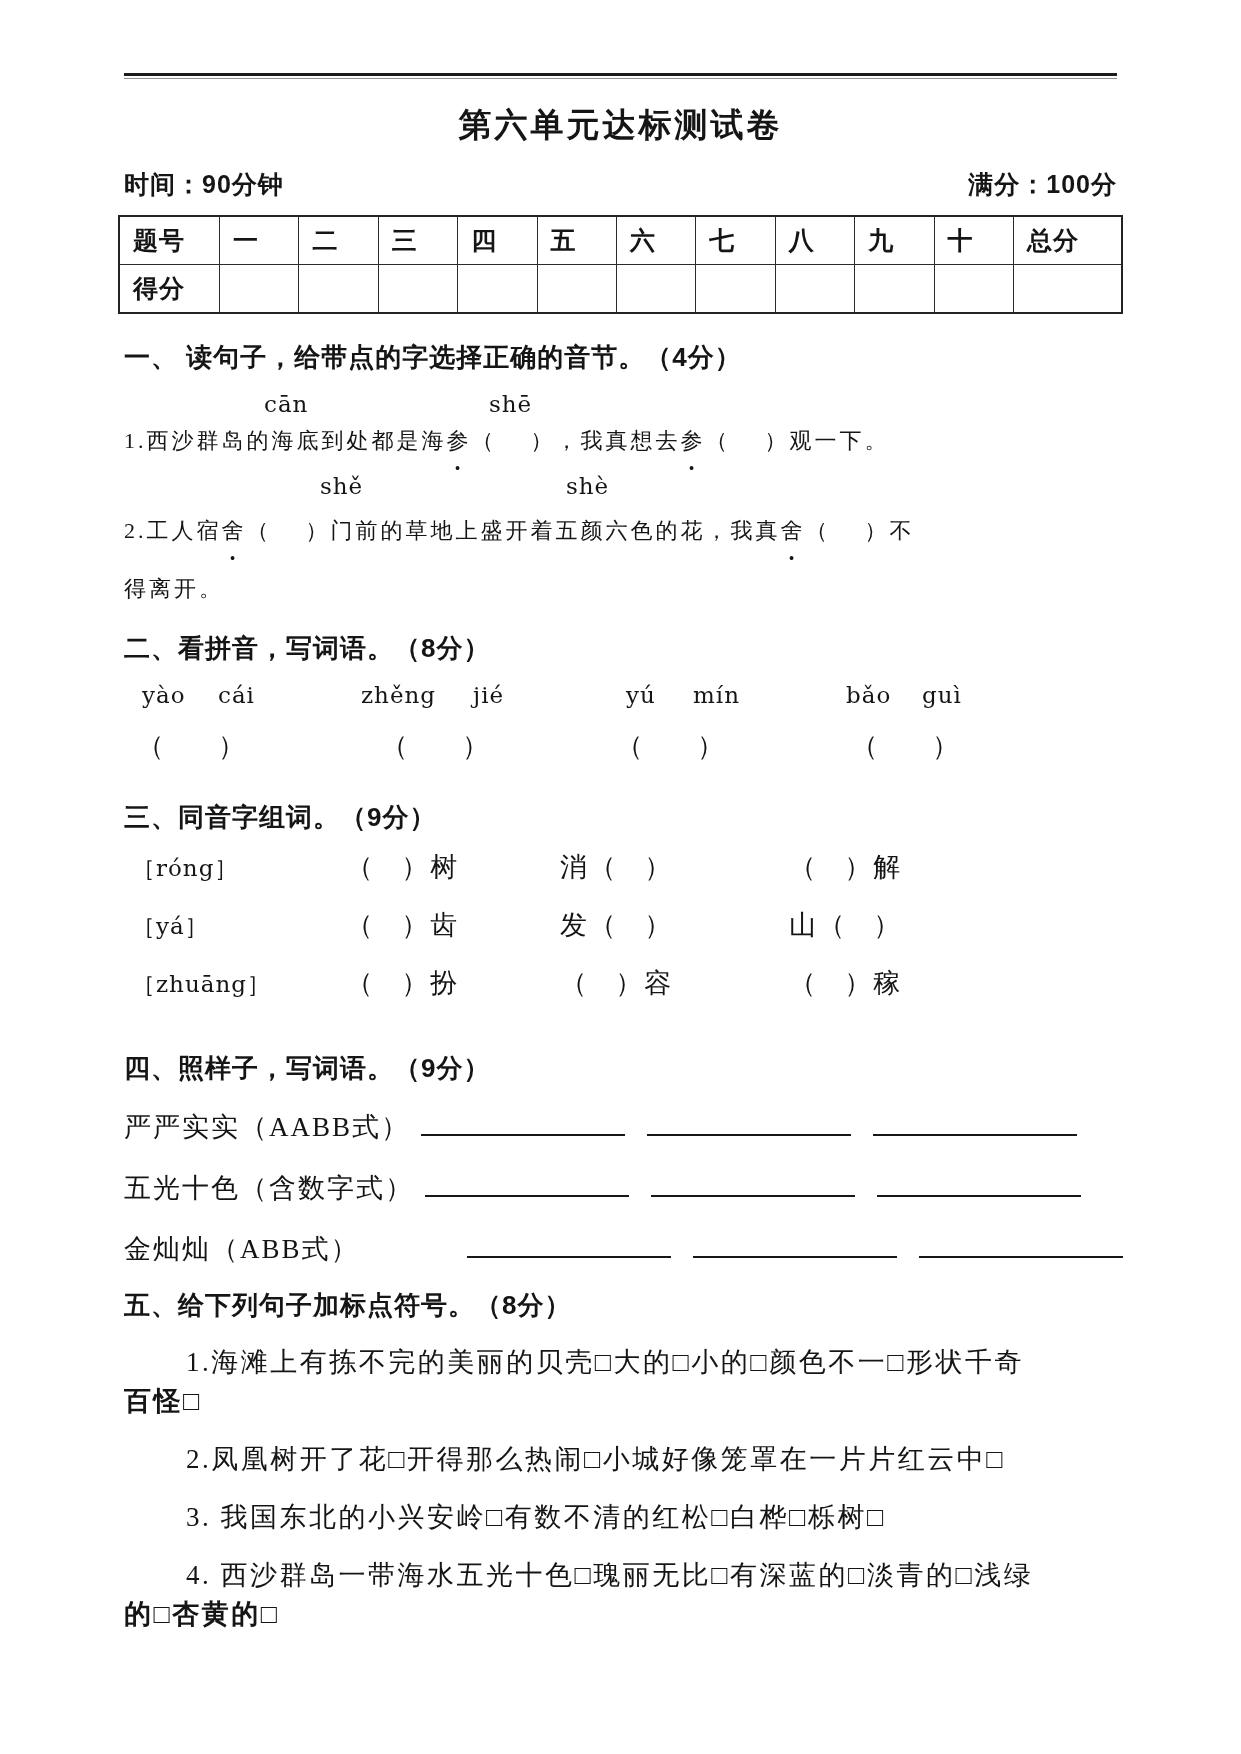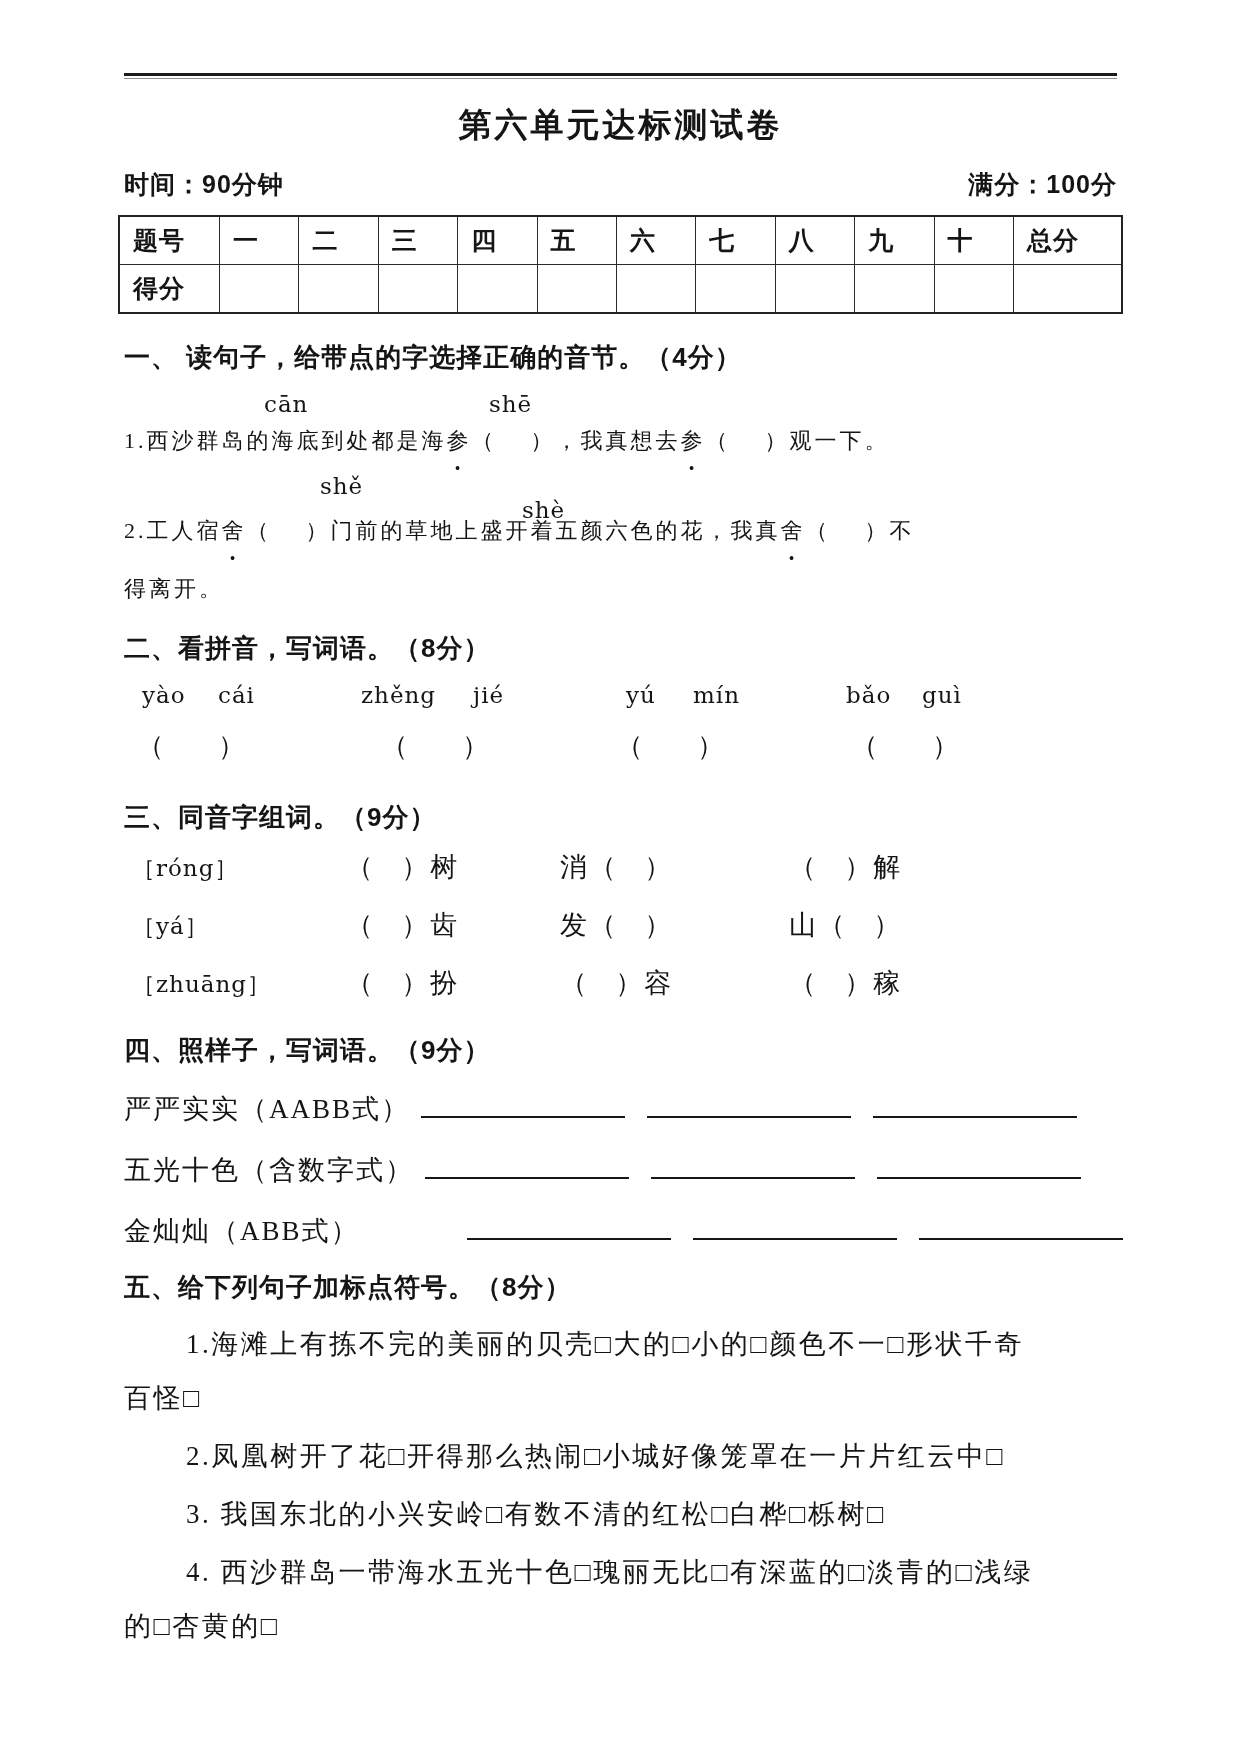--- a/index.html
+++ b/index.html
@@ -25,21 +25,21 @@
   table.score th,table.score td{
     border:1.6px solid #2b2b2b;height:47px;font-size:25px;padding:0 0 0 13px;text-align:left;
   }
   table.score th{font-family:"Liberation Sans","DejaVu Sans",sans-serif;font-weight:bold;letter-spacing:1px;}
   table.score .c-first{width:86px;}
   table.score .c-last{width:94px;}
   .sec-h{
     font-family:"Liberation Sans","DejaVu Sans",sans-serif;font-weight:bold;font-size:26px;
     letter-spacing:1px;margin:0;
   }
-  .h1{margin-top:26px;} .h2{margin-top:24px;} .h3{margin-top:26px;} .h4{margin-top:24px;} .h5{margin-top:19px;}
+  .h1{margin-top:26px;} .h2{margin-top:24px;} .h3{margin-top:26px;} .h4{margin-top:42px;} .h5{margin-top:19px;}
   .line{font-size:22px;letter-spacing:3px;margin:0;white-space:nowrap;line-height:36px;}
   .py{font-family:"DejaVu Serif","Liberation Serif",serif;font-size:23px;letter-spacing:1px;text-align:center;}
   .py-row{position:relative;height:32px;}
   .py-row .py{position:absolute;top:0;}
   .mt16{margin-top:16px;} .mt14{margin-top:14px;} .mt8{margin-top:8px;} .mt22{margin-top:22px;}
   .dotted{position:relative;display:inline-block;}
   .dotted::after{
     content:"\2022";position:absolute;left:50%;transform:translateX(-50%);
     bottom:-15px;font-size:16px;line-height:10px;color:#141414;
   }
@@ -49,21 +49,21 @@
   .hom-row .cell{position:absolute;top:0;}
   .hom-row .lbl{position:absolute;top:4px;left:8px;}
   .blank-row{margin-top:18px;font-size:27px;letter-spacing:2px;white-space:nowrap;line-height:40px;}
   .blank{
     display:inline-block;width:204px;height:30px;border-bottom:2.5px solid #171717;
     margin:0 11px;vertical-align:baseline;
   }
   .spacer{display:inline-block;width:96px;height:1px;}
   .s5 p{font-size:27px;letter-spacing:2.5px;line-height:37px;margin:0;white-space:nowrap;}
   .s5 .first{margin-top:21px;padding-left:62px;}
-  .s5 .cont{margin-top:17px;padding-left:0;}
+  .s5 .cont{margin-top:2px;padding-left:0;font-weight:bold;}
 </style>
 </head>
 <body>
 
 <div class="page">
 
   <div class="top-rule"></div>
 
   <div class="title">第六单元达标测试卷</div>
 
@@ -108,21 +108,21 @@
   <p class="sec-h h1">一、&nbsp;读句子，给带点的字选择正确的音节。（4分）</p>
 
   <div class="py-row mt16">
     <span class="py" style="left:140px;">cān</span>
     <span class="py" style="left:365px;">shē</span>
   </div>
   <p class="line"><span>1.西沙群岛的海底到处都是海</span><span class="dotted">参</span><span>（&nbsp;&nbsp;&nbsp;&nbsp;）</span><span>，我真想去</span><span class="dotted">参</span><span>（&nbsp;&nbsp;&nbsp;&nbsp;）</span><span>观一下。</span></p>
 
   <div class="py-row mt14">
     <span class="py" style="left:196px;">shě</span>
-    <span class="py" style="left:398px;margin-top:24px;">shè</span>
+    <span class="py" style="left:442px;">shè</span>
   </div>
   <p class="line mt8"><span>2.工人宿</span><span class="dotted">舍</span><span>（&nbsp;&nbsp;&nbsp;&nbsp;）</span><span>门前的草地上盛开着五颜六色的花，我真</span><span class="dotted">舍</span><span>（&nbsp;&nbsp;&nbsp;&nbsp;）</span><span>不</span></p>
   <p class="line mt22">得离开。</p>
 
   <p class="sec-h h2">二、看拼音，写词语。（8分）</p>
 
   <div class="py-row mt16" style="height:36px;">
     <span class="py" style="left:18px;">yào</span>
     <span class="py" style="left:94px;">cái</span>
     <span class="py" style="left:237px;">zhěng</span>

